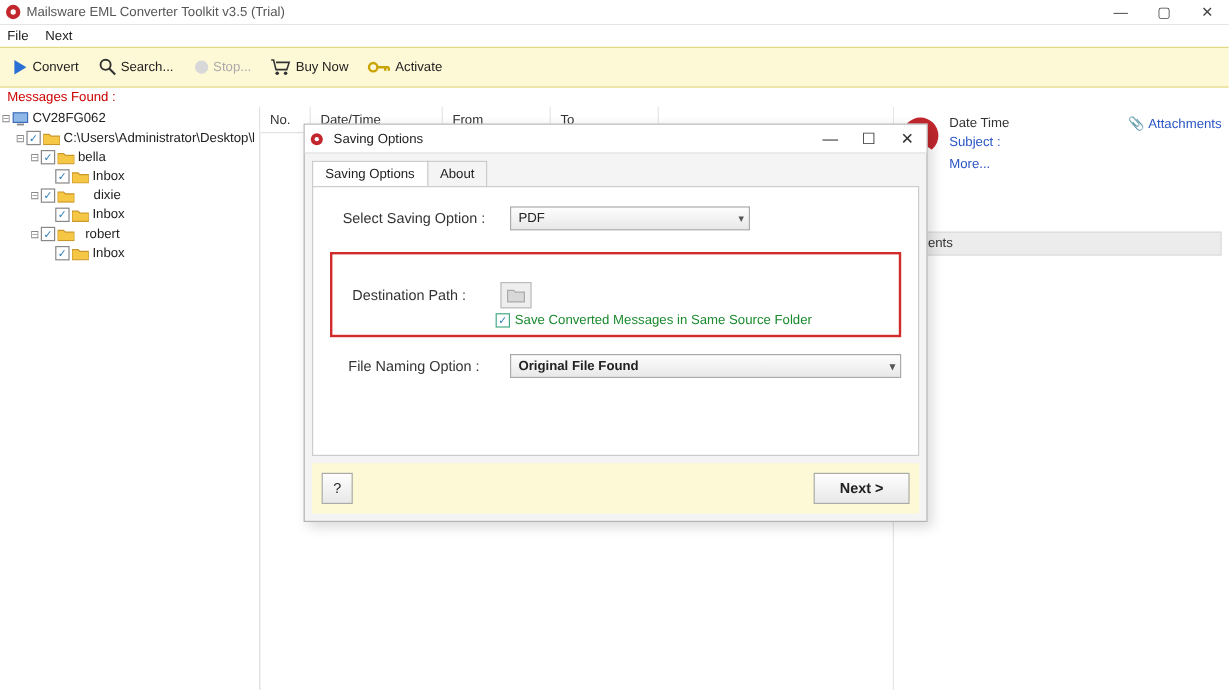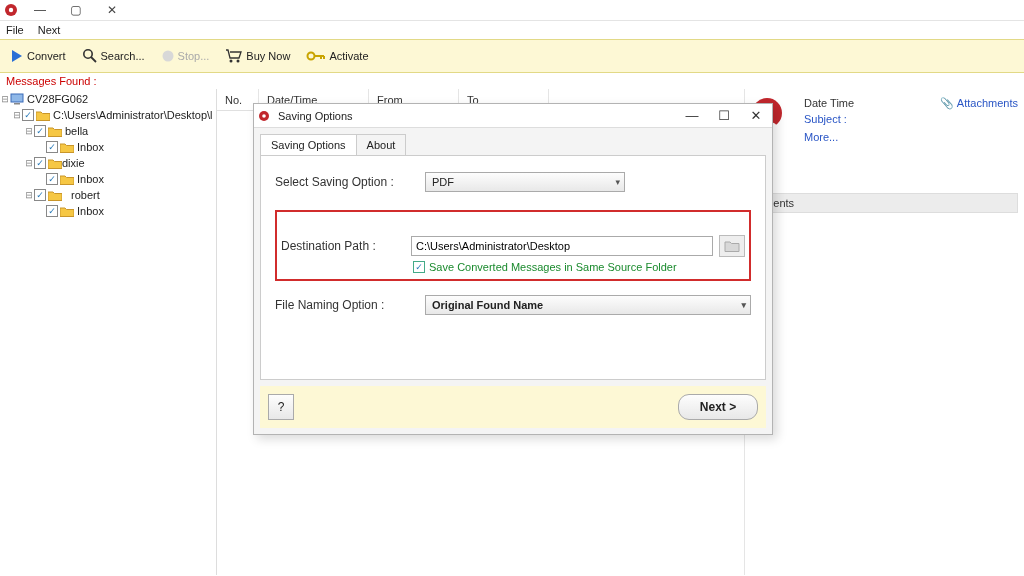--- a/index.html
+++ b/index.html
@@ -28,47 +28,48 @@
   .dialog { position: absolute; left: 253px; top: 103px; width: 520px; background: #f4f4f4; border: 1px solid #b3b3b3; box-shadow: 4px 4px 10px rgba(0,0,0,0.15); }
   .dlg-title { height: 24px; background: #fff; display: flex; align-items: center; border-bottom: 1px solid #ddd; }
   .dlg-title .t { flex: 1; font-size: 11px; padding-left: 4px; }
   .dlg-ctrls { display: flex; }
   .dlg-ctrls div { width: 32px; text-align: center; font-size: 13px; color: #333; }
   .tabs { display: flex; margin: 6px 6px 0 6px; }
   .tab { padding: 4px 10px; font-size: 11px; background: #f4f4f4; border: 1px solid #ccc; border-bottom: none; margin-right: -1px; }
   .tab.active { background: #fff; }
   .tabpane { background: #fff; margin: 0 6px; border: 1px solid #ccc; padding: 16px 14px 14px 14px; }
   .frow { display: flex; align-items: center; margin-bottom: 12px; }
-  .frow .lbl { width: 150px; text-align: left; padding-right: 10px; font-size: 12px; color: #333; }
+  .frow .lbl { width: 150px; text-align: center; padding-right: 10px; font-size: 12px; color: #333; }
   .select { flex: 1; max-width: 200px; border: 1px solid #aaa; background: linear-gradient(#fdfdfd,#e8e8e8); height: 20px; display: flex; align-items: center; padding: 0 6px; font-size: 11px; position: relative; }
   .select .chev { position: absolute; right: 4px; font-size: 9px; color: #555; }
   .redbox { border: 2px solid #d12c2c; padding: 23px 4px 6px 4px; margin: 18px 0 14px 0; }
   .dest-input { flex: 1; border: 1px solid #aaa; height: 20px; padding: 0 4px; font-size: 11px; background: #fff; }
   .browse { width: 26px; height: 22px; border: 1px solid #bbb; background: #eee; margin-left: 6px; display: flex; align-items: center; justify-content: center; }
   .chkrow { display: flex; align-items: center; padding-left: 150px; margin-top: 4px; color: #1a8a2d; font-size: 11px; }
   .chkrow .cb2 { width: 12px; height: 12px; border: 1px solid #4a8; background: #fff; display: inline-flex; align-items: center; justify-content: center; font-size: 9px; color: #2a7ab8; margin-right: 4px; }
   .wide-select { flex: 1; border: 1px solid #aaa; background: linear-gradient(#fdfdfd,#e8e8e8); height: 20px; display: flex; align-items: center; padding: 0 6px; font-size: 11px; font-weight: bold; position: relative; }
   .wide-select .chev { position: absolute; right: 4px; font-size: 9px; color: #555; }
   .dlg-foot { background: #fdf8d5; margin: 6px; padding: 8px; display: flex; justify-content: space-between; align-items: center; }
   .qbtn, .nextbtn { border: 1px solid #aaa; background: linear-gradient(#fdfdfd,#e8e8e8); height: 26px; display: flex; align-items: center; justify-content: center; font-size: 12px; }
   .qbtn { width: 26px; }
-  .nextbtn { width: 80px; font-weight: bold; border-radius: 11px; }
+  .nextbtn { width: 80px; font-weight: bold; }
 
   svg { display: block; }
 </style>
 </head>
 <body>
 
 <div class="titlebar">
   <span class="app-icon">
     <svg width="14" height="14">
         <circle cx="7" cy="7" r="6" fill="#c1272d"></circle>
         <circle cx="7" cy="7" r="2.2" fill="#fff"></circle>
       </svg>
   </span>
+  <span class="title">Mailsware EML Converter Toolkit v3.5 (Trial)</span>
   <div class="window-controls">
     <div>—</div>
     <div>▢</div>
     <div>✕</div>
   </div>
 </div>
 
 <div class="menubar">
   <span>File</span>
   <span>Next</span>
@@ -148,21 +149,21 @@
         </svg>
       <span style="margin-left:3px">Inbox</span>
     </div>
 
     <div class="trow" style="padding-left:24px">
       <span class="exp">⊟</span>
       <span class="cb">✓</span>
       <svg width="14" height="11">
           <path d="M0 2h5l1.5 1.5H14v7H0z" fill="#f6c744" stroke="#c9962a"></path>
         </svg>
-      <span style="margin-left:0">dixie</span>
+      <span style="margin-left:16px">dixie</span>
     </div>
     <div class="trow" style="padding-left:46px">
       <span class="cb">✓</span>
       <svg width="14" height="11">
           <path d="M0 2h5l1.5 1.5H14v7H0z" fill="#f6c744" stroke="#c9962a"></path>
         </svg>
       <span style="margin-left:3px">Inbox</span>
     </div>
 
     <div class="trow" style="padding-left:24px">
@@ -185,21 +186,21 @@
   <div class="center">
     <div class="columns">
       <div class="col" style="width:42px">No.</div>
       <div class="col" style="width:110px">Date/Time</div>
       <div class="col" style="width:90px">From</div>
       <div class="col" style="width:90px">To</div>
     </div>
   </div>
 
   <div class="right">
-    <div style="display:flex;align-items:flex-start;gap:21px">
+    <div style="display:flex;align-items:flex-start;gap:8px">
       <svg width="32" height="32" style="flex-shrink:0">
           <circle cx="16" cy="16" r="15" fill="#c1272d"></circle>
           <circle cx="16" cy="12" r="5" fill="#fff"></circle>
           <path d="M6 30c0-7 20-7 20 0" fill="#fff"></path>
         </svg>
       <div style="flex:1">
         <div>Date Time</div>
         <div class="st" style="margin-top:4px">Subject :</div>
         <div class="st" style="margin-top:6px">More...</div>
       </div>
@@ -238,37 +239,36 @@
       <div class="lbl">Select Saving Option  :</div>
       <div class="select">
         <span>PDF</span>
         <span class="chev">▾</span>
       </div>
     </div>
 
     <div class="redbox">
       <div class="frow" style="margin-bottom:0">
         <div class="lbl" style="width:130px">Destination Path  :</div>
-        <input class="dest-input" value="C:\Users\Administrator\Desktop" style="">
         <div class="browse">
           <svg width="16" height="13">
               <path d="M1 2h5l1.5 1.5H15v8H1z" fill="#d8d8d8" stroke="#aaa"></path>
             </svg>
         </div>
       </div>
       <div class="chkrow" style="padding-left:132px">
         <span class="cb2">✓</span>
         <span>Save Converted Messages in Same Source Folder</span>
       </div>
     </div>
 
     <div class="frow" style="margin-bottom:0">
       <div class="lbl">File Naming Option  :</div>
       <div class="wide-select">
-        <span>Original Found Name</span>
+        <span>Original File Found</span>
         <span class="chev">▾</span>
       </div>
     </div>
 
     <div style="height:50px"></div>
   </div>
 
   <div class="dlg-foot">
     <div class="qbtn">?</div>
     <div class="nextbtn">Next &gt;</div>

